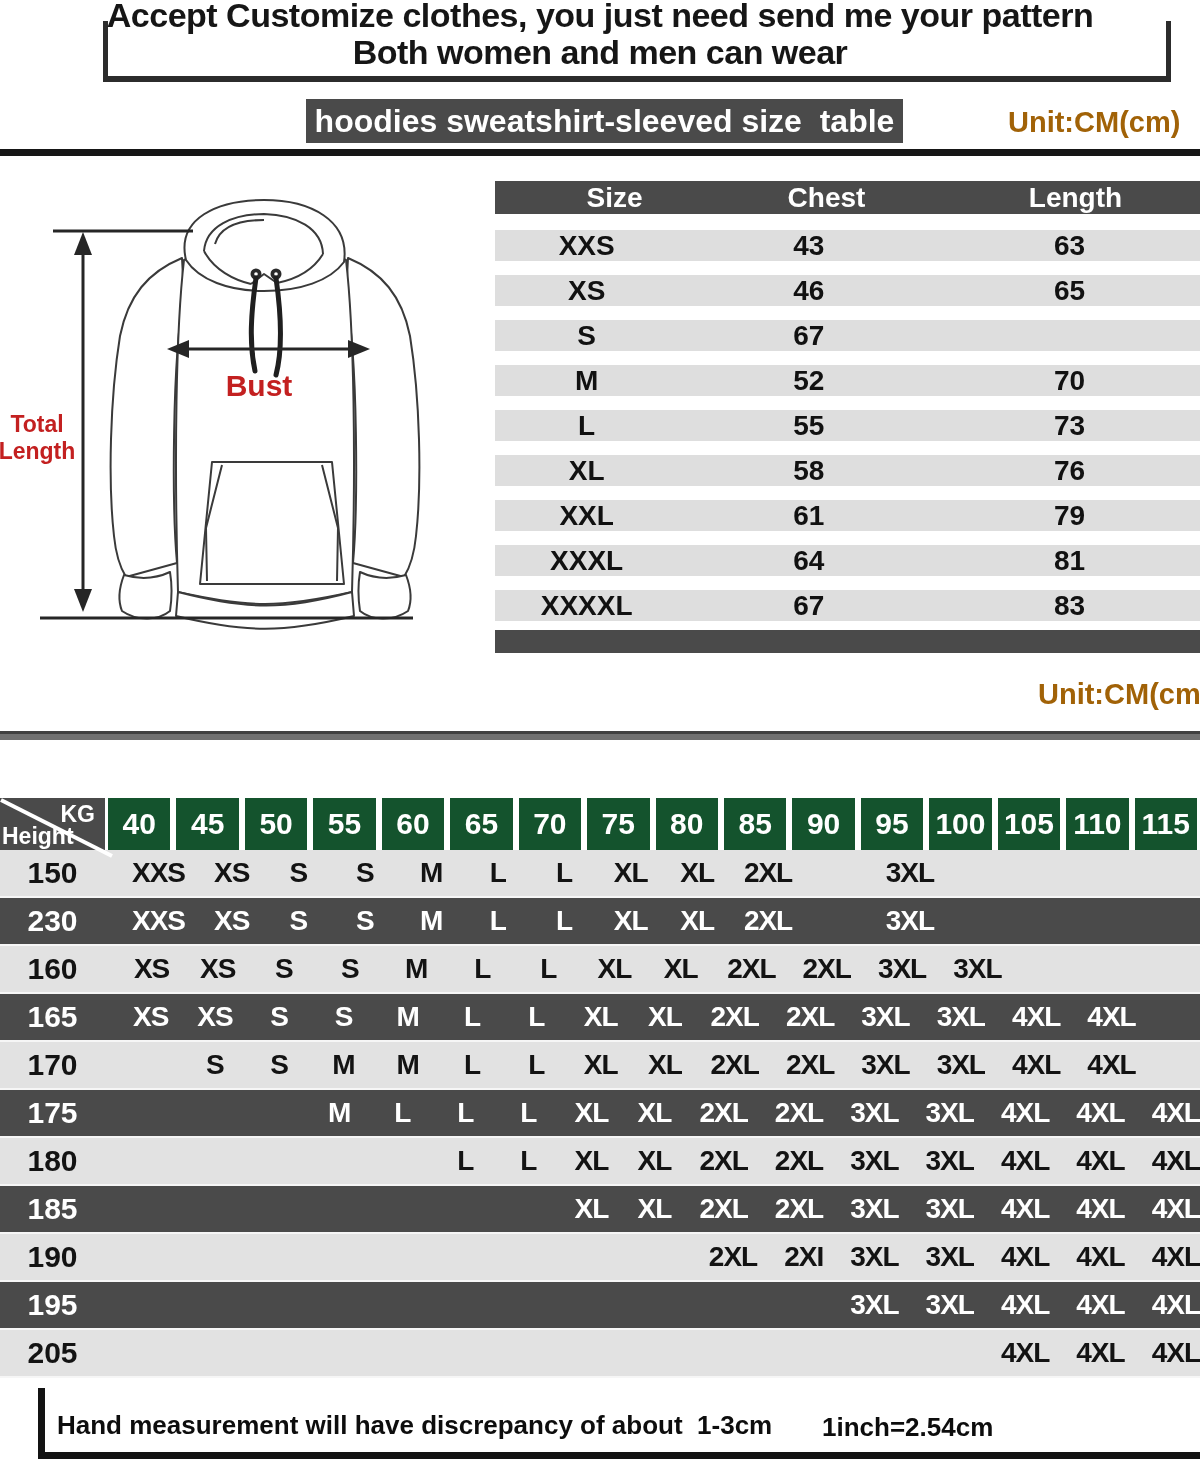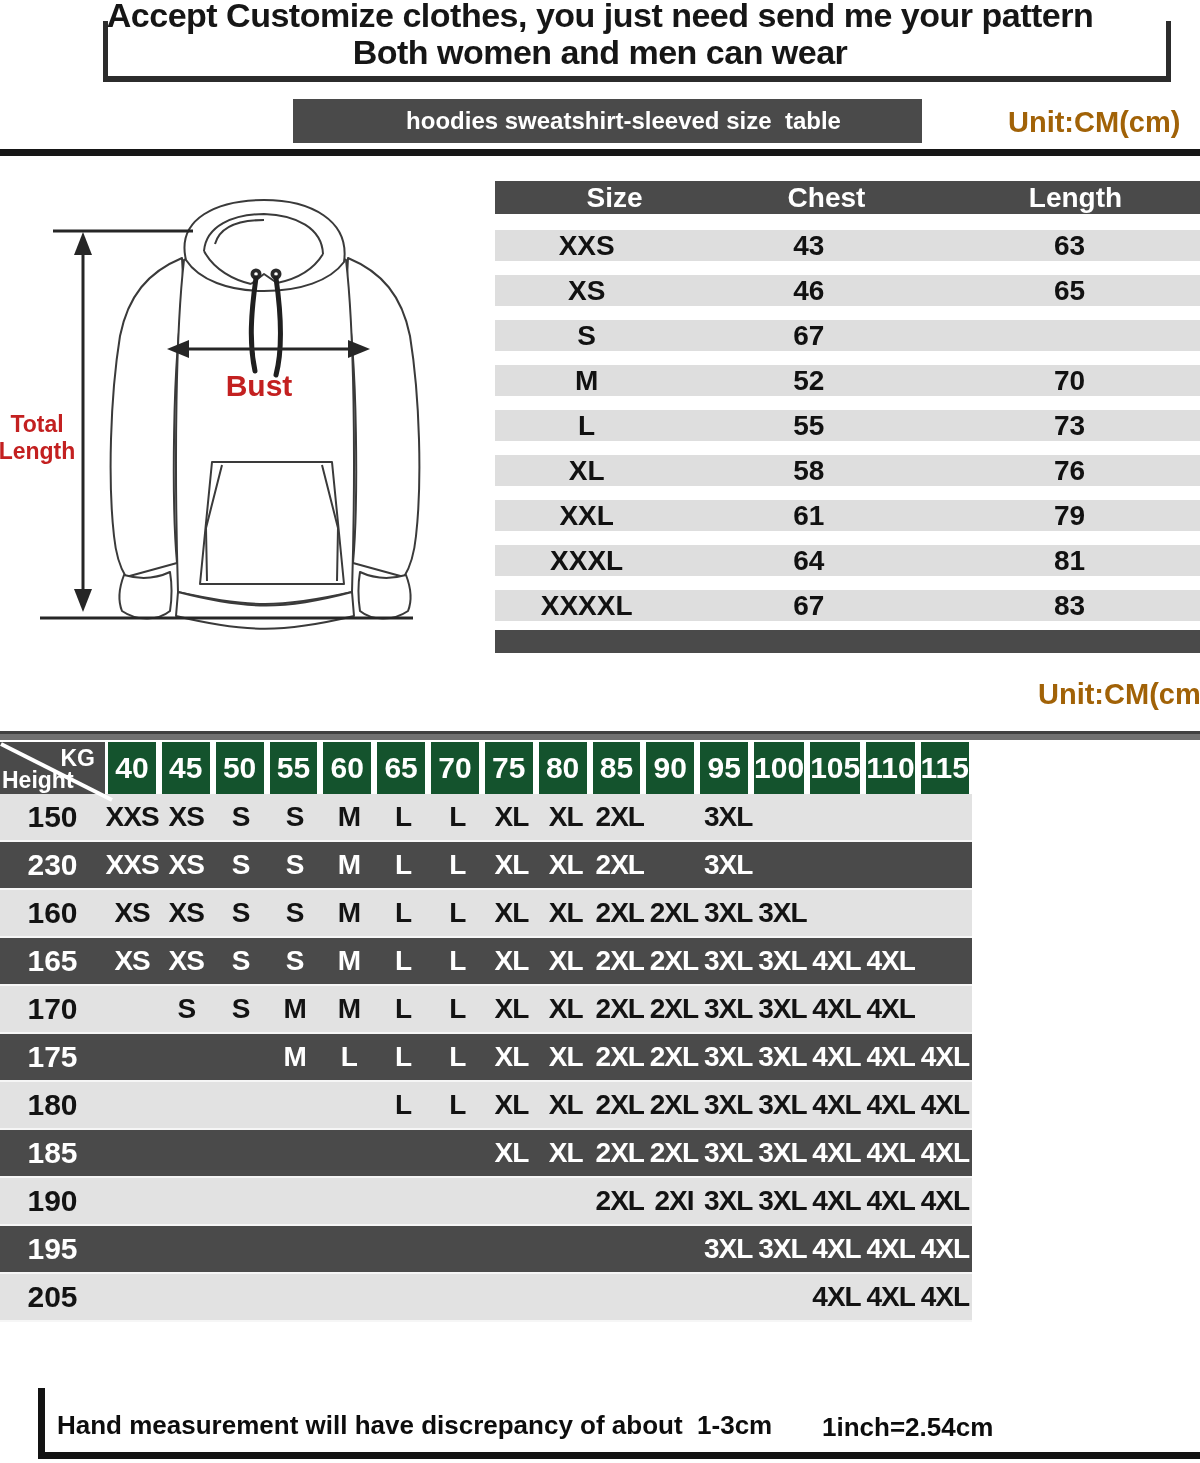--- a/index.html
+++ b/index.html
@@ -10,48 +10,48 @@
   
   .title-line{position:absolute;left:0;width:100%;text-align:center;
     font-weight:bold;font-size:34px;letter-spacing:-0.5px;color:#161616;white-space:pre;}
   .title-line.l1{top:-4px;}
   .title-line.l2{top:33px;}
   .title-bracket{position:absolute;left:103px;top:21px;width:1058px;height:55px;
     border-left:5px solid #2c2c2c;border-right:5px solid #2c2c2c;border-bottom:6px solid #2c2c2c;}
   
   .banner{position:absolute;background:#4a4a4a;color:#fff;font-weight:bold;
     display:flex;align-items:center;justify-content:center;white-space:pre;}
-  .banner.b1{left:293px;top:99px;width:597px;height:44px;font-size:24px;padding-left:32px;}
+  .banner.b1{left:306px;top:99px;width:597px;height:44px;font-size:32px;}
   .banner.b2{left:175px;top:670px;width:823px;height:46px;font-size:27px;}
   .unit{position:absolute;font-weight:bold;font-size:29px;color:#a16207;white-space:pre;}
   .unit.u1{left:1008px;top:106px;}
   .unit.u2{left:1038px;top:678px;}
   .rule1{position:absolute;left:0;top:149px;width:1200px;height:7px;background:#161616;}
   .rule2{position:absolute;left:0;top:731px;width:1200px;height:6px;background:#707070;border-top:3px solid #404040;}
   
   .hoodie{position:absolute;left:0;top:178px;}
   
   .size-table{position:absolute;left:495px;top:181px;width:705px;}
   .st-header{display:grid;grid-template-columns:26% 37% 37%;background:#4a4a4a;color:#fff;
     height:33px;align-items:center;text-align:center;font-weight:bold;font-size:28px;padding-left:32px;}
   .st-row{display:grid;grid-template-columns:26% 37% 37%;background:#dedede;color:#111;
     height:31px;margin-top:14px;align-items:center;text-align:center;font-weight:bold;font-size:28px;}
   .st-row.first{margin-top:16px;}
   .st-bottombar{height:23px;background:#4a4a4a;margin-top:9px;}
   
-  .rec-table{position:absolute;left:0;top:732px;width:972px;}
+  .rec-table{position:absolute;left:0;top:788px;width:1200px;}
   .rec-header{display:grid;grid-template-columns:105px repeat(16,1fr);height:62px;}
   .wbox{margin:10px 3px 0 3px;height:52px;background:#14532d;color:#fff;font-weight:bold;
     font-size:30px;display:flex;align-items:center;justify-content:center;}
   .corner{position:relative;margin-top:10px;height:52px;background:#4a4a4a;color:#fff;}
   .corner svg{position:absolute;left:0;top:0;overflow:visible;}
   .corner .kg{position:absolute;right:10px;top:3px;font-weight:bold;font-size:23px;}
   .corner .hgt{position:absolute;left:2px;top:25px;font-weight:bold;font-size:23px;}
   .rec-row{display:grid;grid-template-columns:105px repeat(16,1fr);height:48px;box-sizing:border-box;
-    align-items:center;text-align:center;font-weight:bold;border-bottom:2px solid #f6f6f6;}
+    align-items:center;text-align:center;font-weight:bold;border-bottom:2px solid #f6f6f6;gap:27px;}
   .rec-row.light{background:#e2e2e2;color:#131313;}
   .rec-row.dark{background:#4a4a4a;color:#fff;}
   .rec-row .hlabel{font-size:30px;}
   .rec-row .val{font-size:28px;letter-spacing:-1px;}
   
   .foot-v{position:absolute;left:38px;top:1388px;width:7px;height:71px;background:#131313;}
   .foot-h{position:absolute;left:38px;top:1452px;width:1162px;height:7px;background:#131313;}
   .foot-note{position:absolute;left:57px;top:1410px;font-weight:bold;font-size:26px;white-space:pre;color:#0d0d0d;}
   .foot-conv{position:absolute;left:822px;top:1412px;font-weight:bold;font-size:26px;color:#0d0d0d;}
 </style>

